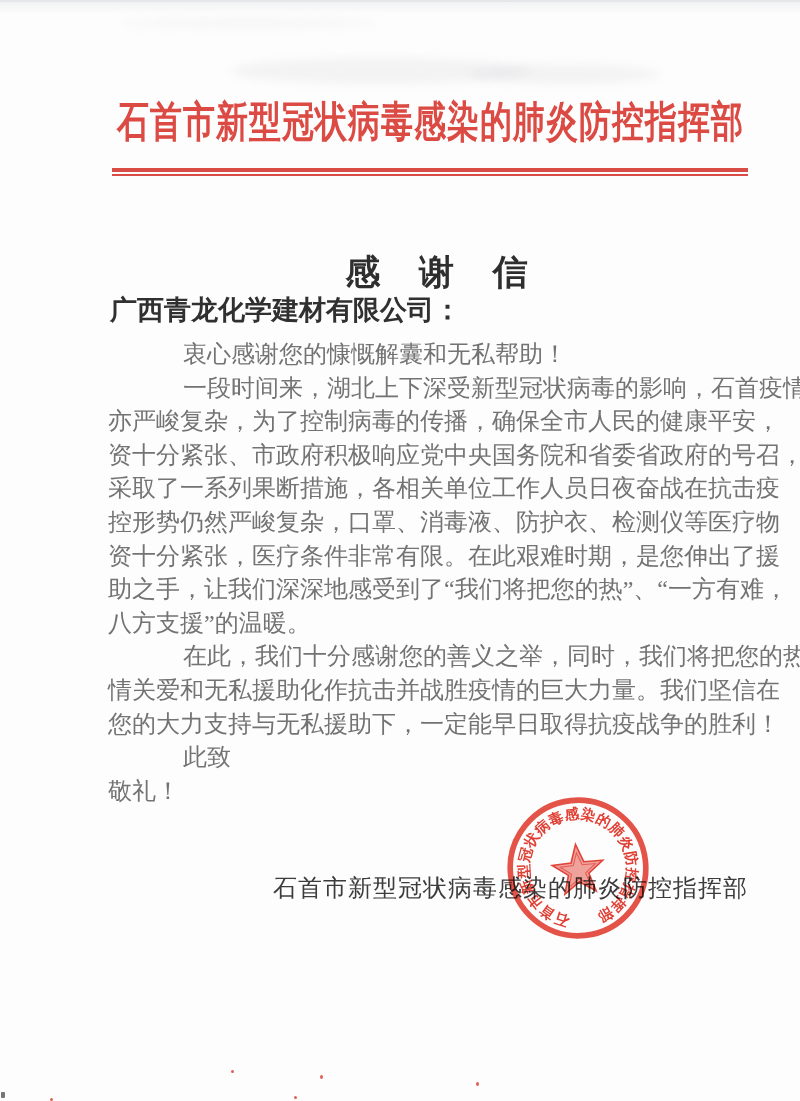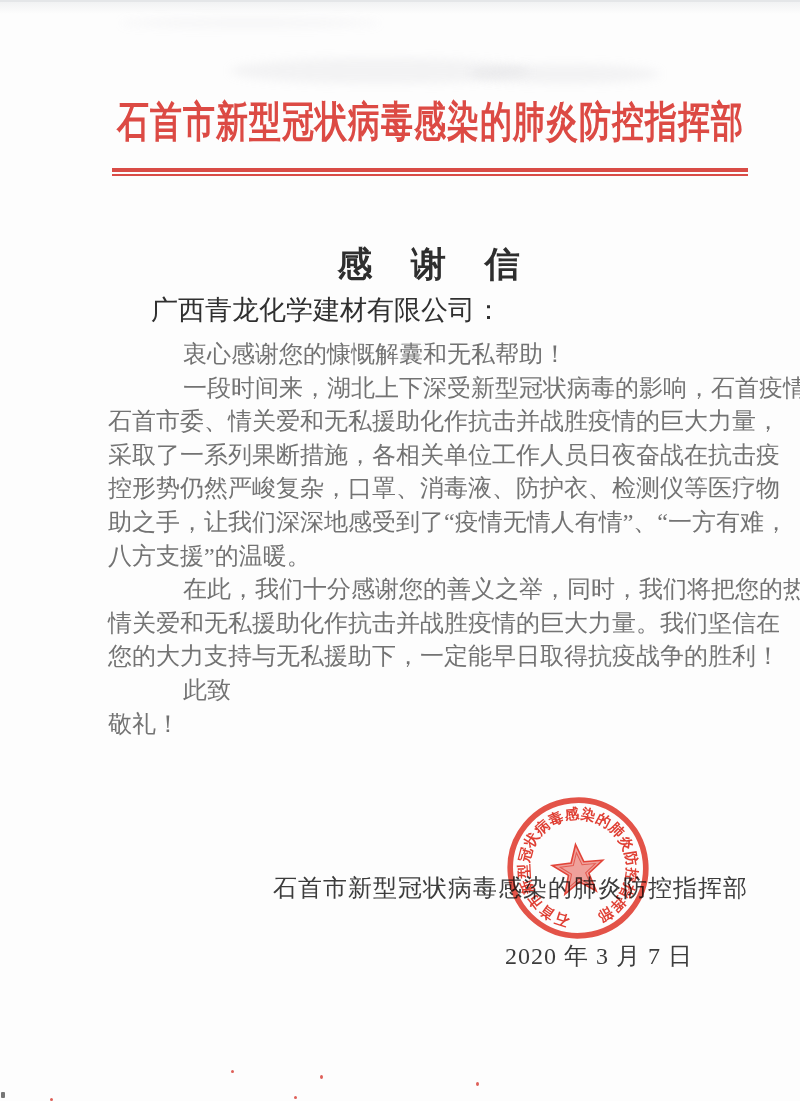--- a/index.html
+++ b/index.html
@@ -33,31 +33,30 @@
     font-size:32px;font-weight:bold;letter-spacing:1px;
     line-height:1.05;
     transform:scaleY(1.32);transform-origin:center top;
     white-space:nowrap;
   }
   .rule{position:absolute;left:112px;width:636px;}
   .rule-thick{top:168px;height:4px;}
   .rule-thin{top:174px;height:2px;}
 
   .letter-title{
-    position:absolute;left:113px;top:241px;width:635px;margin:0;
+    position:absolute;left:113px;top:241px;width:635px;margin:8px;
     text-align:center;
     font-size:35px;font-weight:bold;color:#2e2e2e;
     letter-spacing:4px;word-spacing:22px;
     white-space:nowrap;
   }
   .addressee{
     position:absolute;left:110px;top:292px;
-    font-size:27px;font-weight:normal;color:#303030;
+    font-size:27px;font-weight:bold;color:#303030;
     white-space:nowrap;
-    margin-left:41px;
   }
   .body-block{
     position:absolute;left:108px;top:338px;width:640px;
     font-size:24px;color:#737373;
   }
   .line{height:33.6px;line-height:33.6px;white-space:nowrap;}
   .indent{padding-left:75px;}
 
   .signature{
     position:absolute;left:113px;top:872px;width:635px;
@@ -103,35 +102,36 @@
   <div class="rule rule-thick" style="background:#d94c46"></div>
   <div class="rule rule-thin" style="background:#d94c46"></div>
 
   <h1 class="letter-title">感 谢 信</h1>
 
   <div class="addressee">广西青龙化学建材有限公司：</div>
 
   <div class="body-block">
     <div class="line indent">衷心感谢您的慷慨解囊和无私帮助！</div>
     <div class="line indent">一段时间来，湖北上下深受新型冠状病毒的影响，石首疫情</div>
-    <div class="line">石首市委、情关爱和无私援助化作抗击并战胜疫情的巨大力量，</div>
+    <div class="line">亦严峻复杂，为了控制病毒的传播，确保全市人民的健康平安，</div>
+    <div class="line">资十分紧张、市政府积极响应党中央国务院和省委省政府的号召，</div>
     <div class="line">采取了一系列果断措施，各相关单位工作人员日夜奋战在抗击疫</div>
     <div class="line">控形势仍然严峻复杂，口罩、消毒液、防护衣、检测仪等医疗物</div>
-    <div class="line">助之手，让我们深深地感受到了“疫情无情人有情”、“一方有难，</div>
+    <div class="line">资十分紧张，医疗条件非常有限。在此艰难时期，是您伸出了援</div>
+    <div class="line">助之手，让我们深深地感受到了“我们将把您的热”、“一方有难，</div>
     <div class="line">八方支援”的温暖。</div>
     <div class="line indent">在此，我们十分感谢您的善义之举，同时，我们将把您的热</div>
     <div class="line">情关爱和无私援助化作抗击并战胜疫情的巨大力量。我们坚信在</div>
     <div class="line">您的大力支持与无私援助下，一定能早日取得抗疫战争的胜利！</div>
     <div class="line indent">此致</div>
     <div class="line">敬礼！</div>
   </div>
 
   <div class="signature">石首市新型冠状病毒感染的肺炎防控指挥部</div>
 
-  <div class="date">2020 年 3 月 7 日</div>
 
   <svg class="seal" viewBox="0 0 150 150">
     <circle cx="75" cy="75" r="66" fill="none" stroke="#e23a2e" stroke-width="5.5" opacity="0.92"></circle>
     <path d="M75,52 L81.2,69.5 L99.7,70.0 L85.0,81.2 L90.3,99.0 L75,88.5 L59.7,99.0 L65.0,81.2 L50.3,70.0 L68.8,69.5 Z" fill="rgba(226,58,46,0.5)" stroke="#e23a2e" stroke-width="1.6"></path>
     <path d="M75,60 L79.3,72.2 L92.2,72.5 L81.9,80.4 L85.7,92.8 L75,85.5 L64.3,92.8 L68.1,80.4 L57.8,72.5 L70.7,72.2 Z" fill="none" stroke="rgba(226,58,46,0.75)" stroke-width="1"></path>
     <defs>
       <path id="sealTextPath" d="M62.6,121.4 A48,48 0 1 1 87.4,121.4" fill="none"></path>
     </defs>
     <text font-size="14" font-weight="bold" fill="#e03428" letter-spacing="0.5" font-family="Liberation Serif, DejaVu Serif, serif">
       <textPath href="#sealTextPath">石首市新型冠状病毒感染的肺炎防控指挥部</textPath>

